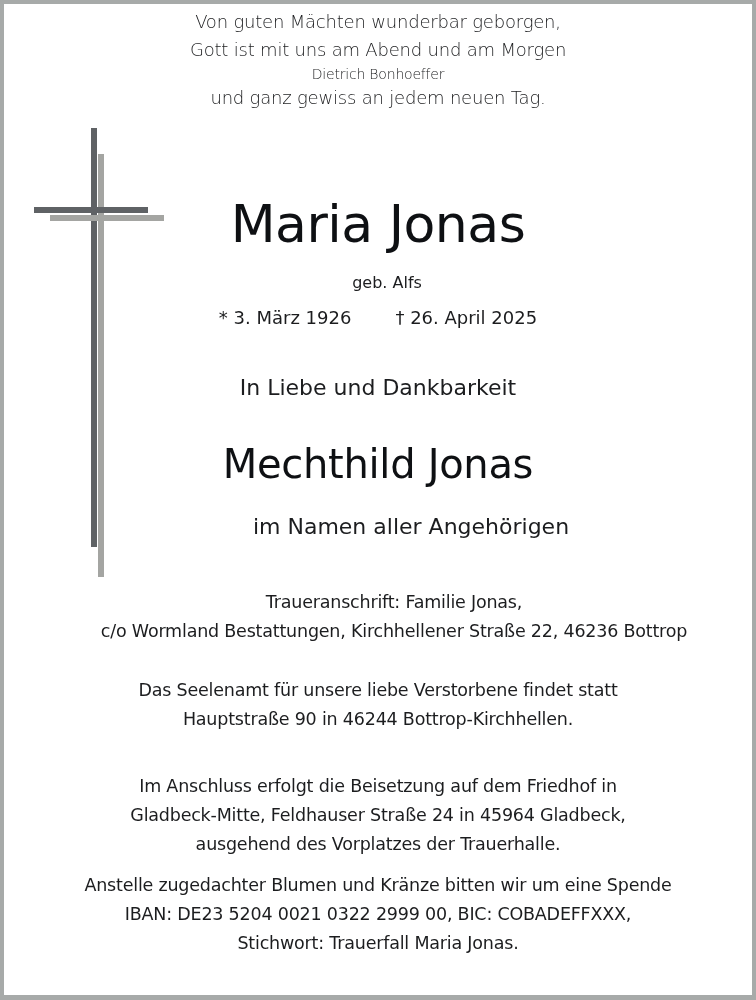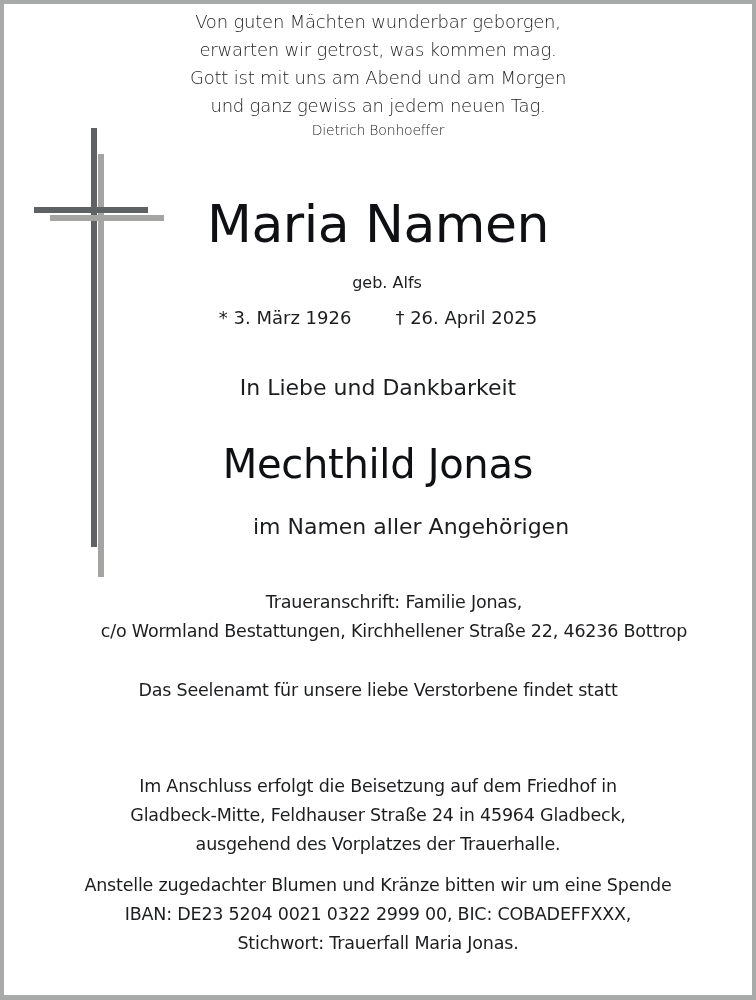--- a/index.html
+++ b/index.html
@@ -37,43 +37,43 @@
 
 <div>
   <div class="bar" style="left:91px;top:128px;width:6px;height:419px;background:#5f6265;"></div>
   <div class="bar" style="left:98px;top:154px;width:6px;height:423px;background:#a4a5a2;"></div>
   <div class="bar" style="left:34px;top:207px;width:114px;height:6px;background:#5f6265;"></div>
   <div class="bar" style="left:50px;top:215px;width:114px;height:6px;background:#a4a5a2;"></div>
 </div>
 
 <div class="block poem" style="top:8px;">
   <span class="line">Von guten Mächten wunderbar geborgen,</span>
-  <span class="line">erwarten wir getrost, was kommen mag.</span>
   <span class="line">Gott ist mit uns am Abend und am Morgen</span>
+  <span class="line author">Dietrich Bonhoeffer</span>
   <span class="line">und ganz gewiss an jedem neuen Tag.</span>
-  <span class="line author">Dietrich Bonhoeffer</span>
 </div>
 
-<div class="block name" style="top:192px;">Maria Namen</div>
+<div class="block name" style="top:192px;">Maria Jonas</div>
 <div class="block maiden" style="top:272px;">geb. Alfs</div>
 <div class="block dates" style="top:306px;">
   <span style="margin-right:44px;">* 3. März 1926</span><span>† 26. April 2025</span>
 </div>
 
 <div class="block gratitude" style="top:373px;">In Liebe und Dankbarkeit</div>
 <div class="block mourner" style="top:444px;">Mechthild Jonas</div>
 <div class="block onbehalf" style="top:512px;margin-left:33px;">im Namen aller Angehörigen</div>
 
 <div class="block body-text" style="top:588px;padding-left:16px;">
   <span class="line">Traueranschrift: Familie Jonas,</span>
   <span class="line">c/o Wormland Bestattungen, Kirchhellener Straße 22, 46236 Bottrop</span>
 </div>
 
 <div class="block body-text" style="top:676px;">
   <span class="line">Das Seelenamt für unsere liebe Verstorbene findet statt</span>
+  <span class="line">Hauptstraße 90 in 46244 Bottrop-Kirchhellen.</span>
 </div>
 
 <div class="block body-text" style="top:772px;">
   <span class="line">Im Anschluss erfolgt die Beisetzung auf dem Friedhof in</span>
   <span class="line">Gladbeck-Mitte, Feldhauser Straße 24 in 45964 Gladbeck,</span>
   <span class="line">ausgehend des Vorplatzes der Trauerhalle.</span>
 </div>
 
 <div class="block body-text" style="top:871px;">
   <span class="line">Anstelle zugedachter Blumen und Kränze bitten wir um eine Spende</span>

